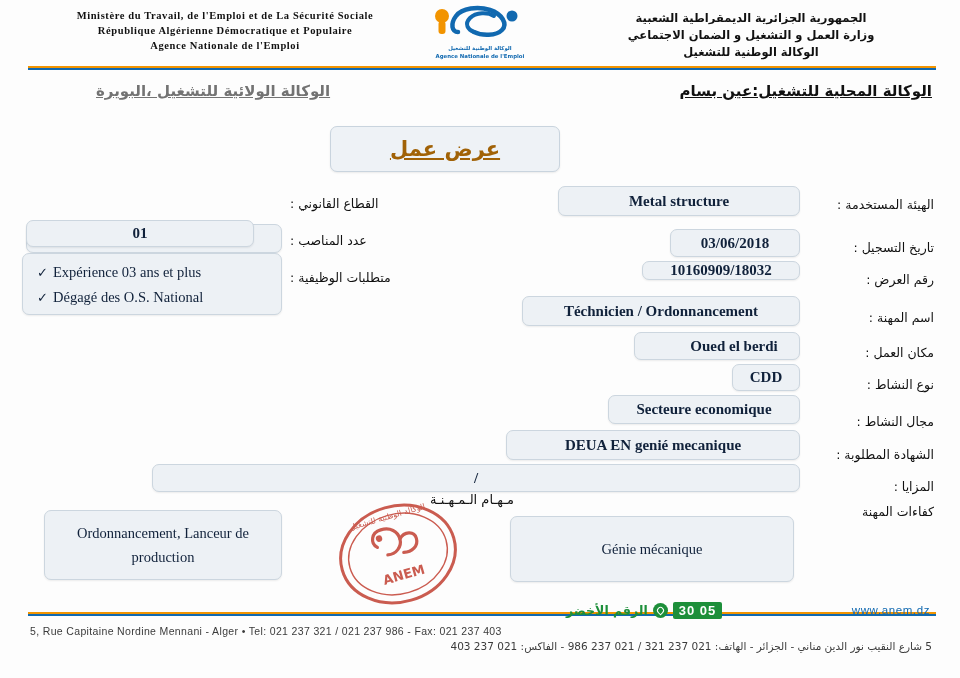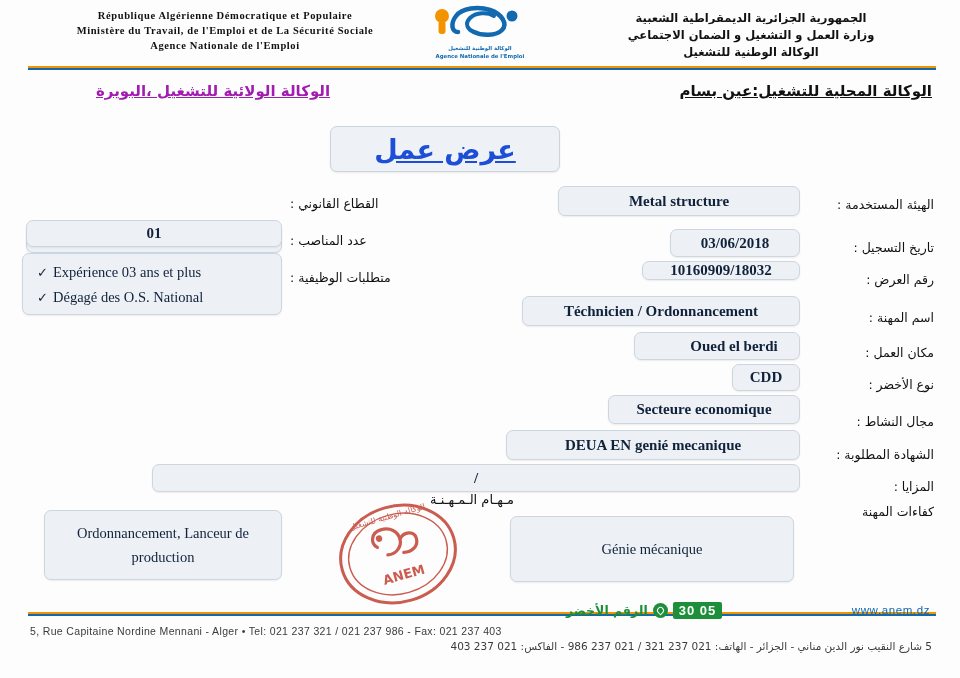--- a/index.html
+++ b/index.html
@@ -95,21 +95,21 @@
 
   
   .agency-left {
     position: absolute;
     left: 96px;
     top: 82px;
     direction: rtl;
     font-family: "DejaVu Sans", sans-serif;
     font-weight: bold;
     font-size: 15px;
-    color: #a21caf;
+    color: #737373;
     text-decoration: underline;
   }
   .agency-right {
     position: absolute;
     right: 28px;
     top: 82px;
     direction: rtl;
     font-family: "DejaVu Sans", sans-serif;
     font-weight: bold;
     font-size: 15px;
@@ -129,22 +129,22 @@
     border-radius: 7px;
     box-shadow: 0 1px 2px rgba(0,0,0,.08);
     display: flex;
     align-items: center;
     justify-content: center;
   }
   .title-box span {
     direction: rtl;
     font-family: "DejaVu Sans", sans-serif;
     font-weight: bold;
-    font-size: 27px;
-    color: #1d4ed8;
+    font-size: 21px;
+    color: #a16207;
     text-decoration: underline;
     letter-spacing: 1px;
   }
 
   
   .fbox {
     position: absolute;
     background: #edf1f5;
     border: 1px solid #ccd6df;
     border-radius: 7px;
@@ -336,22 +336,22 @@
     white-space: nowrap;
   }
 </style>
 </head>
 <body>
 
 <div class="page">
 
   <div class="header">
     <div class="hdr-left">
+      <div>Ministère du Travail, de l'Emploi et de La Sécurité Sociale</div>
       <div>République Algérienne Démocratique et Populaire</div>
-      <div>Ministère du Travail, de l'Emploi et de La Sécurité Sociale</div>
       <div>Agence  Nationale  de  l'Emploi</div>
     </div>
 
     <div class="hdr-logo">
       <svg class="logo-mark" width="120" height="42" viewBox="0 0 120 42">
         <circle cx="22" cy="14" r="7" fill="#f29400"></circle>
         <rect x="18.5" y="19" width="7" height="13" rx="3" fill="#f29400"></rect>
         <path d="M38 30 C 32 30 30 22 36 14 C 42 6 58 4 70 8 C 82 12 88 22 82 28 C 76 34 62 34 54 30" fill="none" stroke="#1169b0" stroke-width="4.5" stroke-linecap="round"></path>
         <path d="M54 30 C 48 28 44 22 50 16 C 56 10 68 10 74 14" fill="none" stroke="#1169b0" stroke-width="4" stroke-linecap="round"></path>
         <circle cx="92" cy="14" r="5.5" fill="#1169b0"></circle>
@@ -394,21 +394,21 @@
   <div class="lbl" style="right:26px; top:310px;">اسم المهنة :</div>
   <div class="fbox" style="right:160px; top:296px; width:278px; height:30px;">
     <span>Téchnicien / Ordonnancement</span>
   </div>
 
   <div class="lbl" style="right:26px; top:345px;">مكان العمل :</div>
   <div class="fbox" style="right:160px; top:332px; width:166px; height:28px;padding-left:42px;">
     <span>Oued el berdi</span>
   </div>
 
-  <div class="lbl" style="right:26px; top:377px;">نوع الأخضر :</div>
+  <div class="lbl" style="right:26px; top:377px;">نوع النشاط :</div>
   <div class="fbox" style="right:160px; top:364px; width:68px; height:27px;">
     <span>CDD</span>
   </div>
 
   <div class="lbl" style="right:26px; top:414px;">مجال النشاط :</div>
   <div class="fbox" style="right:160px; top:395px; width:192px; height:29px;">
     <span>Secteure economique</span>
   </div>
 
   <div class="lbl" style="right:26px; top:447px;">الشهادة المطلوبة :</div>
@@ -422,21 +422,21 @@
   </div>
 
   <div class="lbl" style="right:26px; top:504px;">كفاءات المهنة</div>
 
   <div class="lbl-left" style="left:290px; top:196px;">القطاع القانوني :</div>
   <div class="fbox" style="left:26px; top:178px; width:256px; height:29px;margin-top:46px;">
     <span>Privé Nationale</span>
   </div>
 
   <div class="lbl-left" style="left:290px; top:233px;">عدد المناصب :</div>
-  <div class="fbox" style="left:26px; top:220px; width:256px; height:27px;padding-left:8px;">
+  <div class="fbox" style="left:26px; top:220px; width:228px; height:27px;padding-left:8px;">
     <span>01</span>
   </div>
 
   <div class="lbl-left" style="left:290px; top:270px;">متطلبات الوظيفية :</div>
   <div class="req-box">
     <div class="req-line">
       <span class="tick">✓</span><span>Expérience 03 ans et plus</span>
     </div>
     <div class="req-line">
       <span class="tick">✓</span><span>Dégagé des O.S. National</span>

